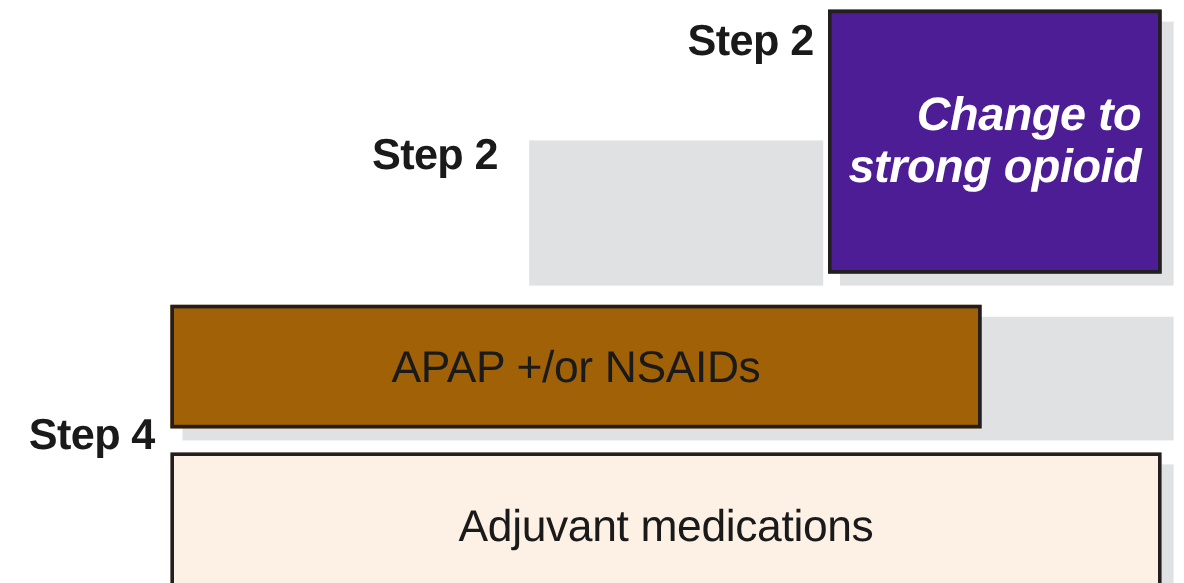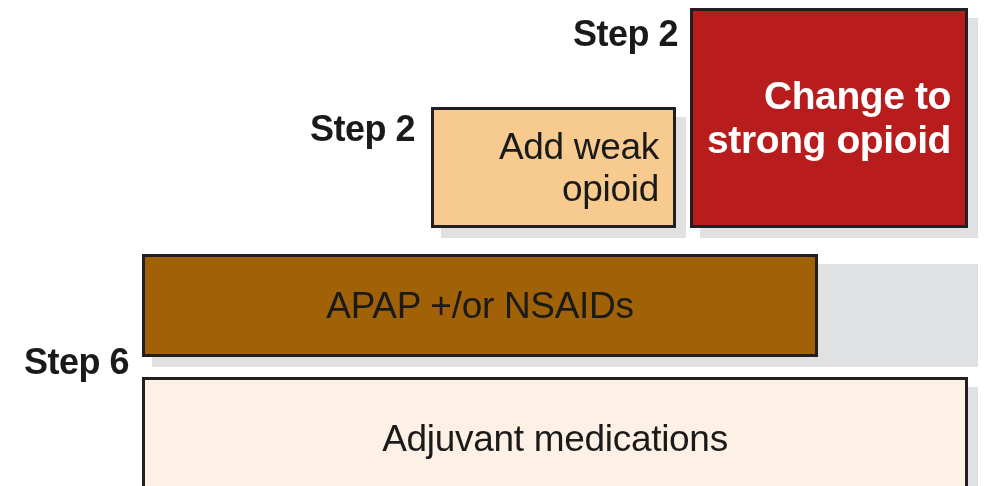--- a/index.html
+++ b/index.html
@@ -52,25 +52,26 @@
     padding: 0 14px;
     box-sizing: border-box;
   }
   .align-right  { text-align: right; }
   .align-center { text-align: center; }
 
   
   #box-step3 {
     left: 690px;  top: 8px;
     width: 278px; height: 220px;
-    background: #b91c1c;
+    background: #4c1d95;
     color: #ffffff;
     font-weight: bold;
     font-size: 39px;
     letter-spacing: -0.4px;
+    font-style: italic;
   }
   #shadow-step3 { left: 700px; top: 18px; width: 278px; height: 220px; }
 
   
   #box-step2 {
     left: 431px;  top: 107px;
     width: 245px; height: 121px;
     background: #f7ca90;
     font-weight: normal;
     font-size: 37px;
@@ -112,25 +113,22 @@
   <div class="shadow" id="shadow-step2"></div>
   <div class="shadow" id="shadow-apap"></div>
   <div class="shadow" id="shadow-adjuvant"></div>
 
   <div class="step-label" id="label-step3">Step 2</div>
   <div class="box" id="box-step3">
     <span class="box-text align-right">Change to strong opioid</span>
   </div>
 
   <div class="step-label" id="label-step2">Step 2</div>
-  <div class="box" id="box-step2">
-    <span class="box-text align-right">Add weak opioid</span>
-  </div>
 
-  <div class="step-label" id="label-step1">Step 6</div>
+  <div class="step-label" id="label-step1">Step 4</div>
   <div class="box" id="box-apap">
     <span class="box-text align-center">APAP +/or NSAIDs</span>
   </div>
   <div class="box" id="box-adjuvant">
     <span class="box-text align-center">Adjuvant medications</span>
   </div>
 
 </div>
 
 </body></html>

